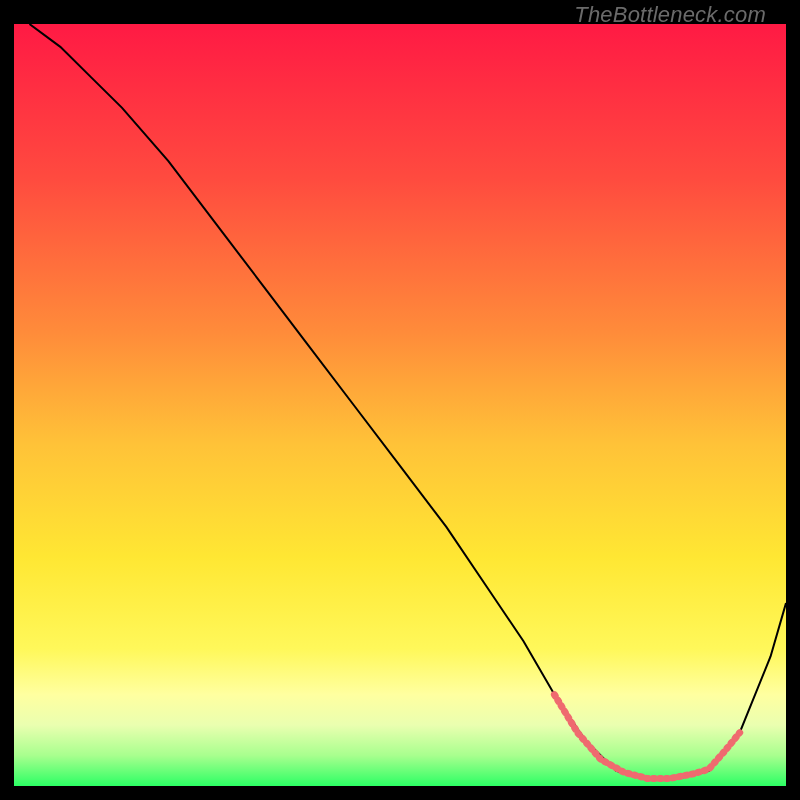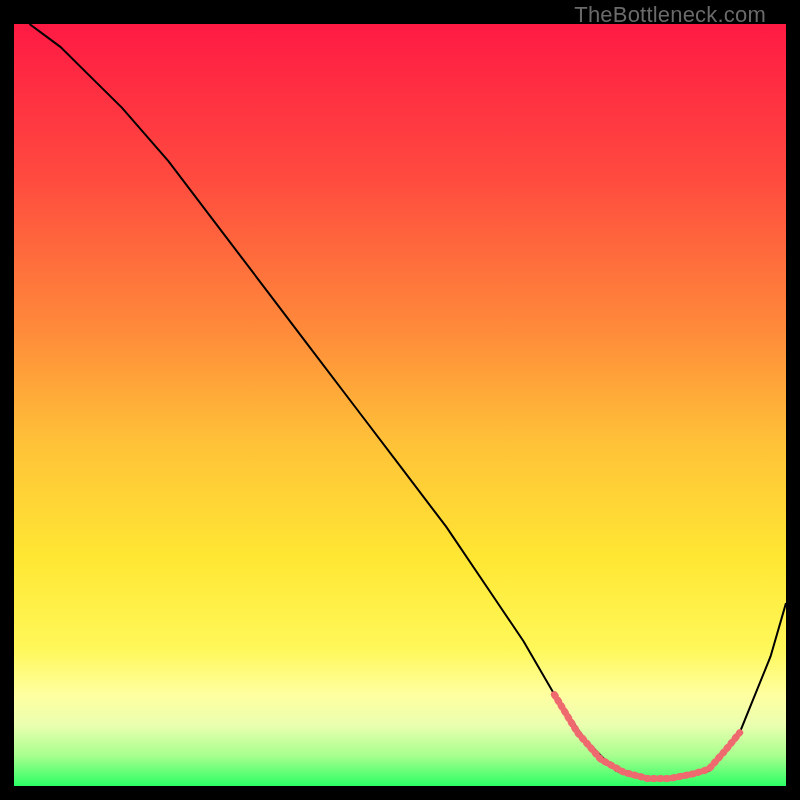--- a/index.html
+++ b/index.html
@@ -11,20 +11,21 @@
     overflow: hidden;
     font-family: Arial, Helvetica, sans-serif;
   }
   .frame {
     position: absolute;
     left: 0;
     top: 0;
     width: 780px;
     height: 800px;
     background: #000;
+    font-style: italic;
   }
   .plot {
     position: absolute;
     left: 14px;
     top: 24px;
     width: 772px;
     height: 762px;
     overflow: hidden;
   }
   .watermark {

